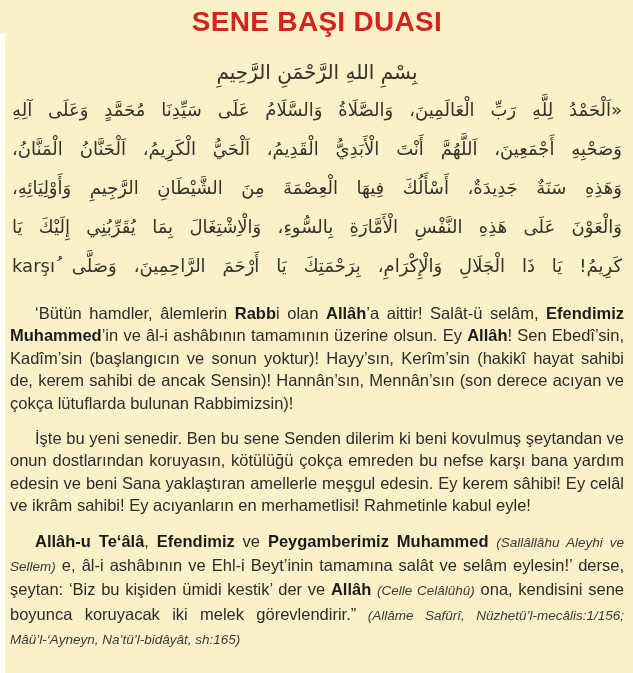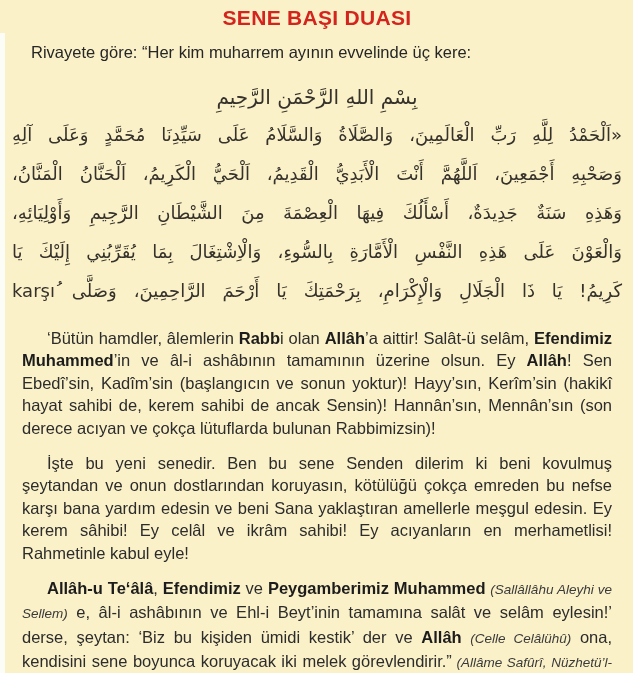--- a/index.html
+++ b/index.html
@@ -19,21 +19,21 @@
   .page-edge{
     position:absolute;left:0;top:33px;bottom:0;width:5px;
     background:#fdfdf8;
   }
   .page{
     padding:5px 9px 0 10px;
   }
   .title{
     margin:1px 0 8px 0;
     text-align:center;
-    font-size:21px;
+    font-size:28px;
     font-weight:bold;
     letter-spacing:.3px;
     color:var(--accent-red);
   }
   .intro{
     margin-top:12px;
     padding-left:21px;
     font-size:16.5px;
     line-height:21px;
     color:#262626;
@@ -50,41 +50,40 @@
     line-height:36px;
   }
   .aline{
     font-size:18px;
     line-height:39px;
     text-align:justify;
     text-align-last:justify;
     padding:0 2px;
   }
   .para{
-    margin:12px;
+    margin:0;
     margin-top:13px;
     font-size:16.5px;
     line-height:22.4px;
     text-align:justify;
     text-indent:25px;
   }
   .para.first{margin-top:17px;}
   .run-b{font-weight:bold;color:#1c1c1c;}
   .run-i{font-style:italic;font-size:13.5px;color:#3a3a3a;}
 </style>
 </head>
 <body>
 
 <div class="page-edge"></div>
 
 <div class="page">
 
   <h1 class="title">SENE BAŞI DUASI</h1>
 
-  <div class="intro">Rivayete göre: “Her kim muharrem ayının evvelinde üç kere:</div>
 
   <div class="arabic">
     <div class="bismillah">بِسْمِ اللهِ الرَّحْمَنِ الرَّحِيمِ</div>
     <div class="aline">«اَلْحَمْدُ لِلَّهِ رَبِّ الْعَالَمِينَ، وَالصَّلَاةُ وَالسَّلَامُ عَلَى سَيِّدِنَا مُحَمَّدٍ وَعَلَى آلِهِ</div>
     <div class="aline">وَصَحْبِهِ أَجْمَعِينَ، اَللَّهُمَّ أَنْتَ الْأَبَدِيُّ الْقَدِيمُ، اَلْحَيُّ الْكَرِيمُ، اَلْحَنَّانُ الْمَنَّانُ،</div>
     <div class="aline">وَهَذِهِ سَنَةٌ جَدِيدَةٌ، أَسْأَلُكَ فِيهَا الْعِصْمَةَ مِنَ الشَّيْطَانِ الرَّجِيمِ وَأَوْلِيَائِهِ،</div>
     <div class="aline">وَالْعَوْنَ عَلَى هَذِهِ النَّفْسِ الْأَمَّارَةِ بِالسُّوءِ، وَالْاِشْتِغَالَ بِمَا يُقَرِّبُنِي إِلَيْكَ يَا</div>
     <div class="aline">كَرِيمُ! يَا ذَا الْجَلَالِ وَالْإِكْرَامِ، بِرَحْمَتِكَ يَا أَرْحَمَ الرَّاحِمِينَ، وَصَلَّى karşıُ</div>
   </div>
 

